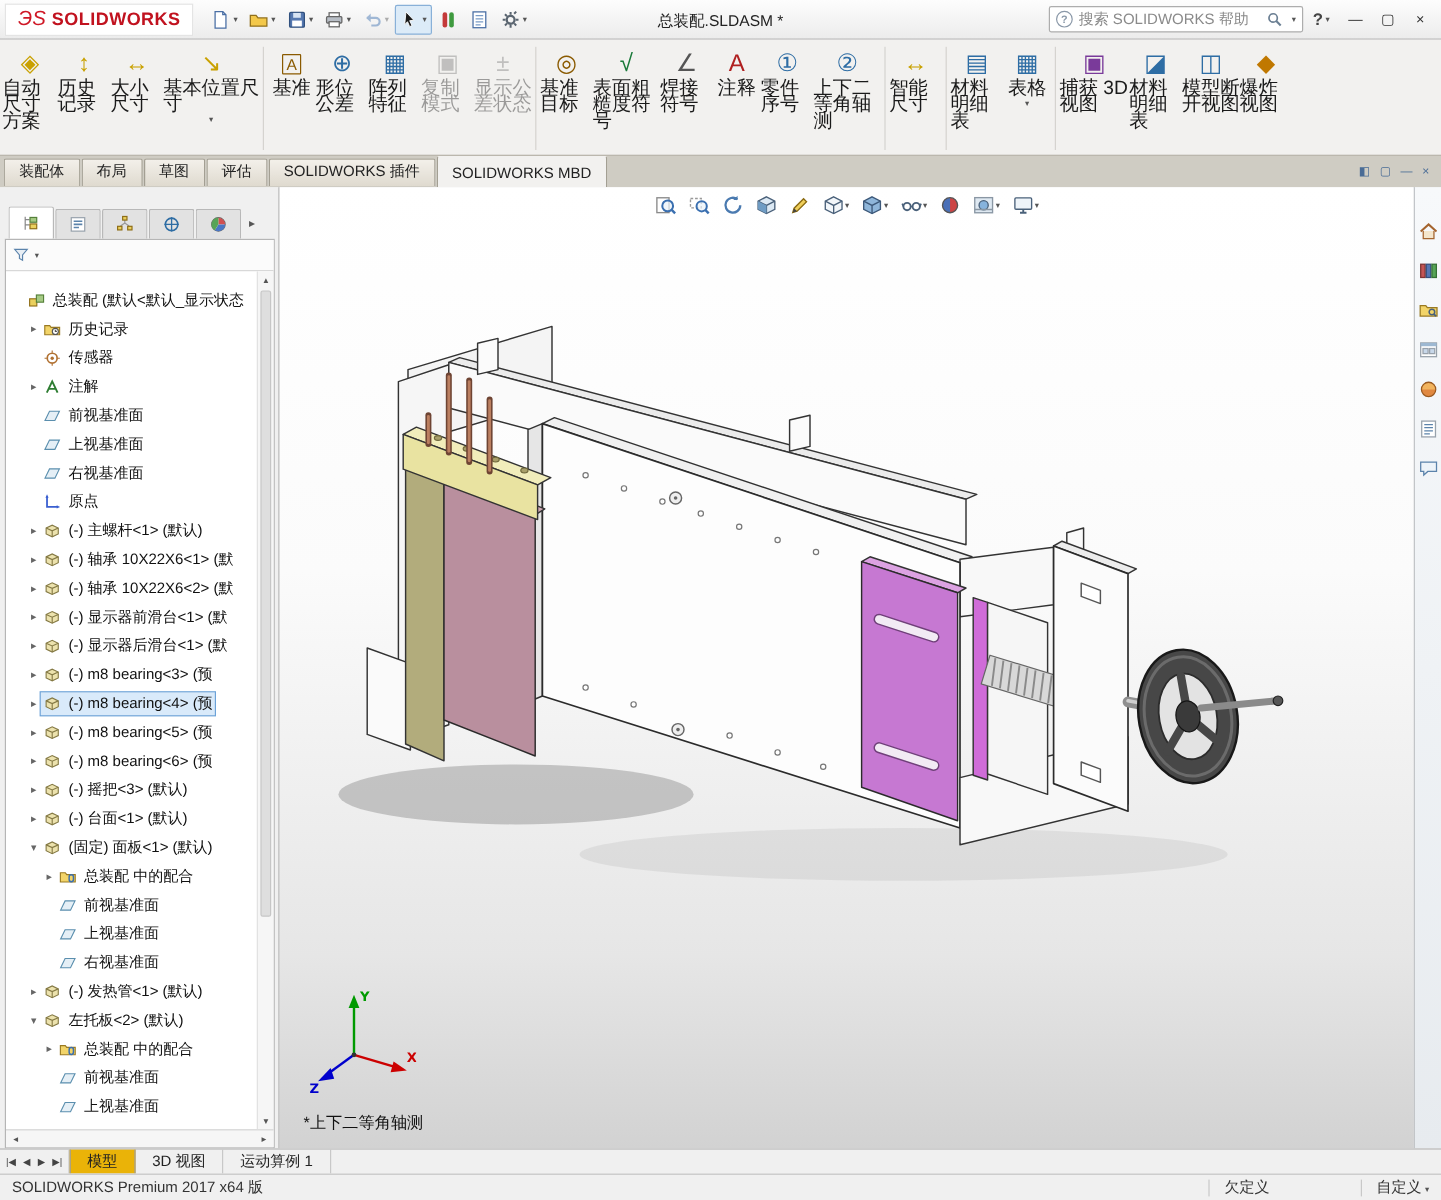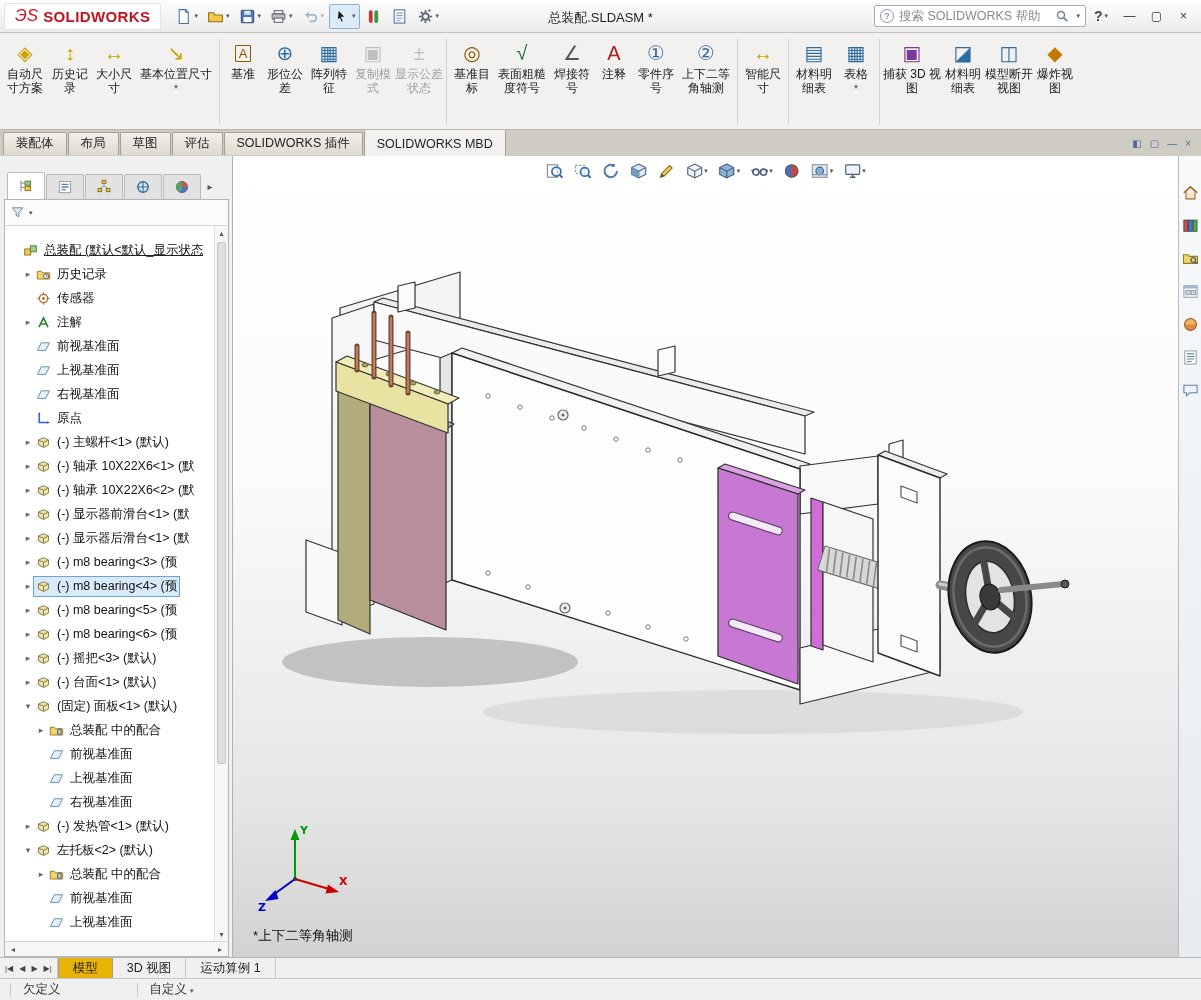--- a/index.html
+++ b/index.html
@@ -26,21 +26,21 @@
   .search-ph{color:#8a8a8a;flex:1;font-size:12.5px;white-space:nowrap;overflow:hidden}
   .help-btn{font-size:14px;font-weight:bold;color:#444;padding:0 5px;display:flex;align-items:center}
   .winbtn{width:27px;height:23px;display:flex;align-items:center;justify-content:center;font-size:12px;color:#333}
 
   
   .ribbon{height:96px;flex:0 0 auto;background:#f2f1ef;display:flex;align-items:stretch;padding:2px 2px 0}
   .rib-item{display:flex;flex-direction:column;align-items:center;padding-top:5px;gap:1px}
   .rib-item.disabled{opacity:.4}
   .rib-icon{height:26px;display:flex;align-items:center;justify-content:center;font-size:20px;line-height:1}
   .rib-icon.boxed{font-size:13px;height:17px;margin:5px 0 4px;padding:0 3px;border:1.5px solid currentColor;border-radius:1px}
-  .rib-label{font-size:12px;line-height:14px;text-align:center;color:#1a1a1a}
+  .rib-label{font-size:16px;line-height:14px;text-align:left;color:#1a1a1a}
   .rib-caret{font-size:7px;color:#555;line-height:9px}
   .rib-sep{width:1px;background:#d5d3cf;margin:4px 3px}
 
   
   .cmdbar{height:27px;flex:0 0 auto;background:#cfccc3;border-top:1px solid #bbb7ad;display:flex;align-items:flex-end;padding-left:3px}
   .ctab{height:23px;display:flex;align-items:center;padding:0 12px;font-size:12.5px;color:#222;background:linear-gradient(#f3f0ea,#dfdacf);border:1px solid #a39f93;border-bottom:none;margin-right:1px;border-radius:2px 2px 0 0;white-space:nowrap}
   .ctab.active{background:#f2f1ef;height:26px;border-top-color:#f2f1ef}
   .doc-controls{margin-left:auto;display:flex;align-items:center;gap:8px;padding:0 10px;align-self:center}
   .doc-btn{font-size:10px;color:#4a6c96;text-align:center}
 
@@ -381,21 +381,21 @@
         <div class="filter-bar">
           <span class="svgicon" id="funnel-icon">
               <svg viewBox="0 0 16 16" width="15" height="15">
                 <path d="M2.4 3h11.2L9.4 8v4.6L6.6 11V8z" fill="#e8eef4" stroke="#5b83ab"></path>
               </svg>
             </span>
           <span class="caret">▾</span>
         </div>
         <div class="tree-wrap">
           <div class="tree" id="tree-rows">
-              <div class="tree-row" style="padding-left: 2px; text-decoration: underline;">
+              <div class="tree-row" style="padding-left: 2px;">
                 <span class="tarrow"></span>
                 <span class="tinner">
                   <span class="ticon">
                     <span class="svgicon">
                       <svg viewBox="0 0 16 16" width="15" height="15">
                         <rect x="1.8" y="6.4" width="6.4" height="6.4" fill="#ead05e" stroke="#8f6e17"></rect>
                         <rect x="7.8" y="3" width="6.4" height="6.4" fill="#a5ca84" stroke="#55803a"></rect>
                       </svg>
                     </span>
                   </span>
@@ -1090,20 +1090,21 @@
         <div class="bnav-btn">▶|</div>
       </div>
     <div id="bottom-tabs" style="display:flex">
         <div class="btab active">模型</div>
         <div class="btab">3D 视图</div>
         <div class="btab">运动算例 1</div>
       </div>
   </div>
 
   <div class="statusbar">
+    <div class="sb-left">SOLIDWORKS Premium 2017 x64 版</div>
     <div class="sb-right">
       <div class="sb-sep"></div>
       <span>欠定义</span>
       <div class="sb-gap"></div>
       <div class="sb-sep"></div>
       <span><span>自定义</span><span class="sb-caret">▾</span></span>
     </div>
   </div>
 
 </div>

